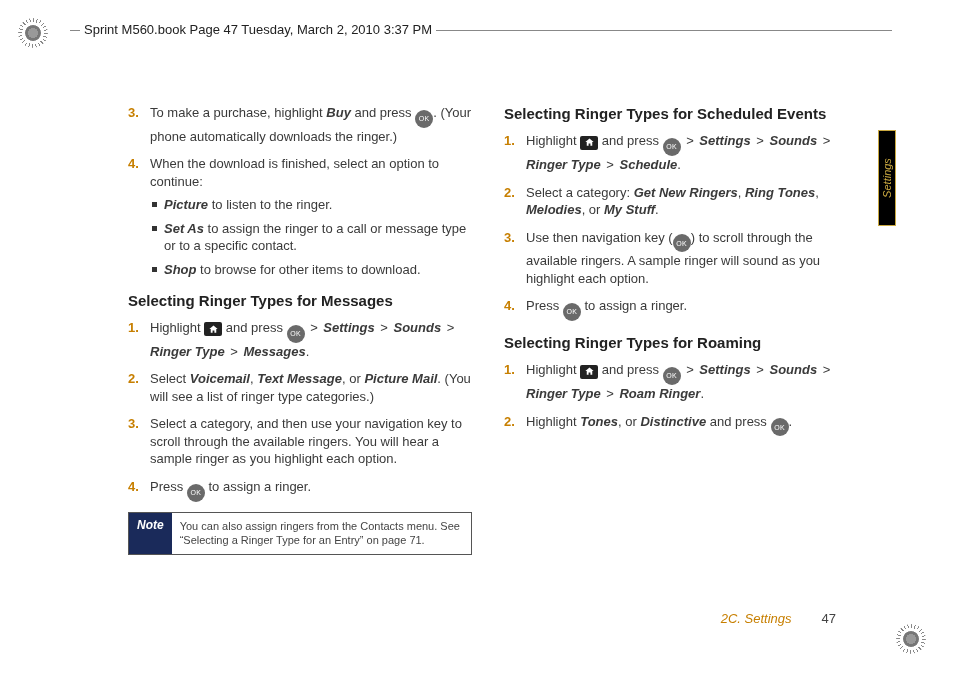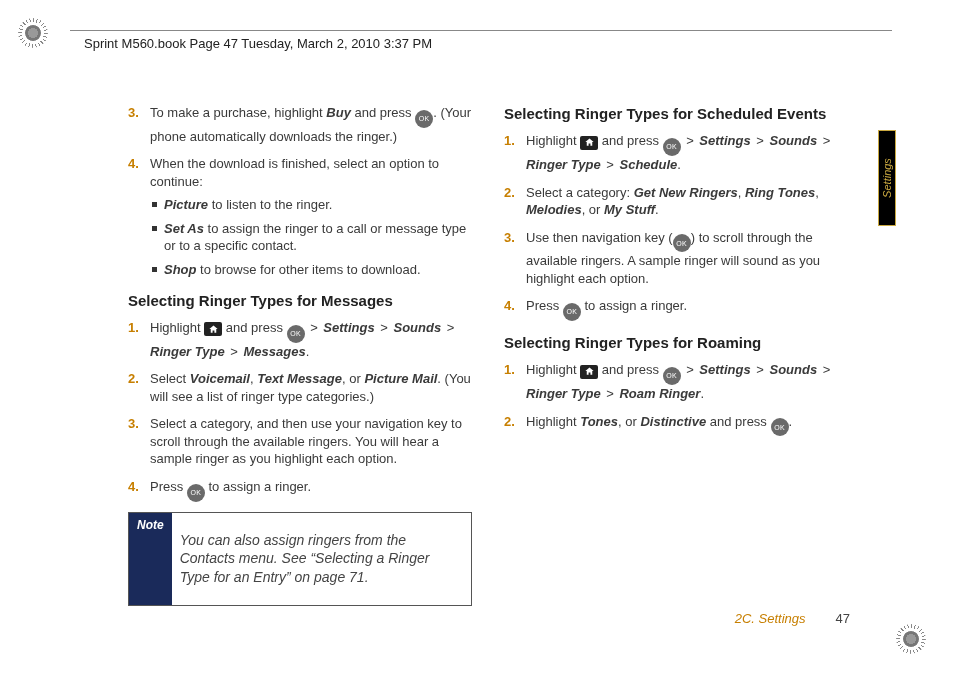--- a/index.html
+++ b/index.html
@@ -1,18 +1,18 @@
 <!DOCTYPE html>
 <html><head>
 <meta charset="utf-8">
 <style>
   html,body{margin:0;padding:0;background:#fff;font-family:"Helvetica Neue",Arial,sans-serif;color:#333}
   .page{position:relative;width:954px;height:682px;box-sizing:border-box}
   .header-line{position:absolute;left:70px;right:62px;top:30px;border-top:1px solid #888}
-  .header-text{position:absolute;left:80px;top:36px;font-size:13px;color:#222;background:#fff;padding:0 4px}
+  .header-text{position:absolute;left:80px;top:22px;font-size:13px;color:#222;background:#fff;padding:0 4px}
   .crop-left{position:absolute;left:18px;width:40px;height:40px}
   .crop-right{position:absolute;right:18px;width:40px;height:40px}
   .crop-top{top:18px}
   .crop-bot{bottom:18px}
   .sun{width:30px;height:30px;border-radius:50%;position:relative;display:inline-block}
   .sun::before{content:"";position:absolute;inset:7px;border-radius:50%;background:radial-gradient(circle,#999 0 5px,#777 5px 8px,transparent 8px)}
   .sun::after{content:"";position:absolute;inset:0;background:
      repeating-conic-gradient(#888 0 4deg,transparent 4deg 15deg);
      -webkit-mask:radial-gradient(circle,transparent 0 11px,#000 11px 15px,transparent 15px);
      mask:radial-gradient(circle,transparent 0 11px,#000 11px 15px,transparent 15px);border-radius:50%}
@@ -28,25 +28,25 @@
   ol>li .num{position:absolute;left:0;top:0;color:#c77f00;font-weight:bold}
   ul{list-style:none;padding:0;margin:6px 0 0}
   ul>li{position:relative;padding-left:14px;margin-bottom:6px}
   ul>li::before{content:"";position:absolute;left:2px;top:6px;width:5px;height:5px;background:#333}
   .bi{font-weight:bold;font-style:italic}
   .ok{display:inline-flex;align-items:center;justify-content:center;width:18px;height:18px;border-radius:50%;background:#6a6a6a;color:#fff;font-size:7px;vertical-align:-4px;letter-spacing:.3px}
   .home{display:inline-flex;align-items:center;justify-content:center;width:18px;height:14px;background:#222;vertical-align:-3px;position:relative;border-radius:2px}
   .home svg{width:11px;height:11px}
   .note{display:flex;border:1px solid #555;margin-top:4px}
   .note-l{background:#1a2a5a;color:#fff;font-style:italic;font-size:12px;padding:4px 8px;font-weight:bold;display:flex;align-items:flex-start}
-  .note-r{font-style:italic;font-size:14px;padding:18px 8px;flex:1;color:#444}
+  .note-r{font-size:11px;padding:6px 8px;flex:1;color:#444}
   .gt{padding:0 2px}
   .tab{position:absolute;right:58px;top:130px;width:16px;height:94px;background:#000;border:1.5px solid #c9a840;display:flex;align-items:center;justify-content:center}
   .tab span{color:#c9a840;font-style:italic;font-size:11px;transform:rotate(-90deg);white-space:nowrap}
-  .footer{position:absolute;right:104px;bottom:56px;font-size:13px;color:#c77f00;font-style:italic;display:flex;gap:30px}
+  .footer{position:absolute;right:118px;bottom:56px;font-size:13px;color:#c77f00;font-style:italic;display:flex;gap:30px}
   .footer .pn{font-style:normal;color:#444}
 </style>
 </head>
 <body>
 
 <div class="page">
 
   <div class="crop-left crop-top"><span class="sun"></span></div>
   <div class="crop-right crop-top"><span class="cmark"></span></div>
   <div class="crop-left crop-bot"><span class="cmark"></span></div>

